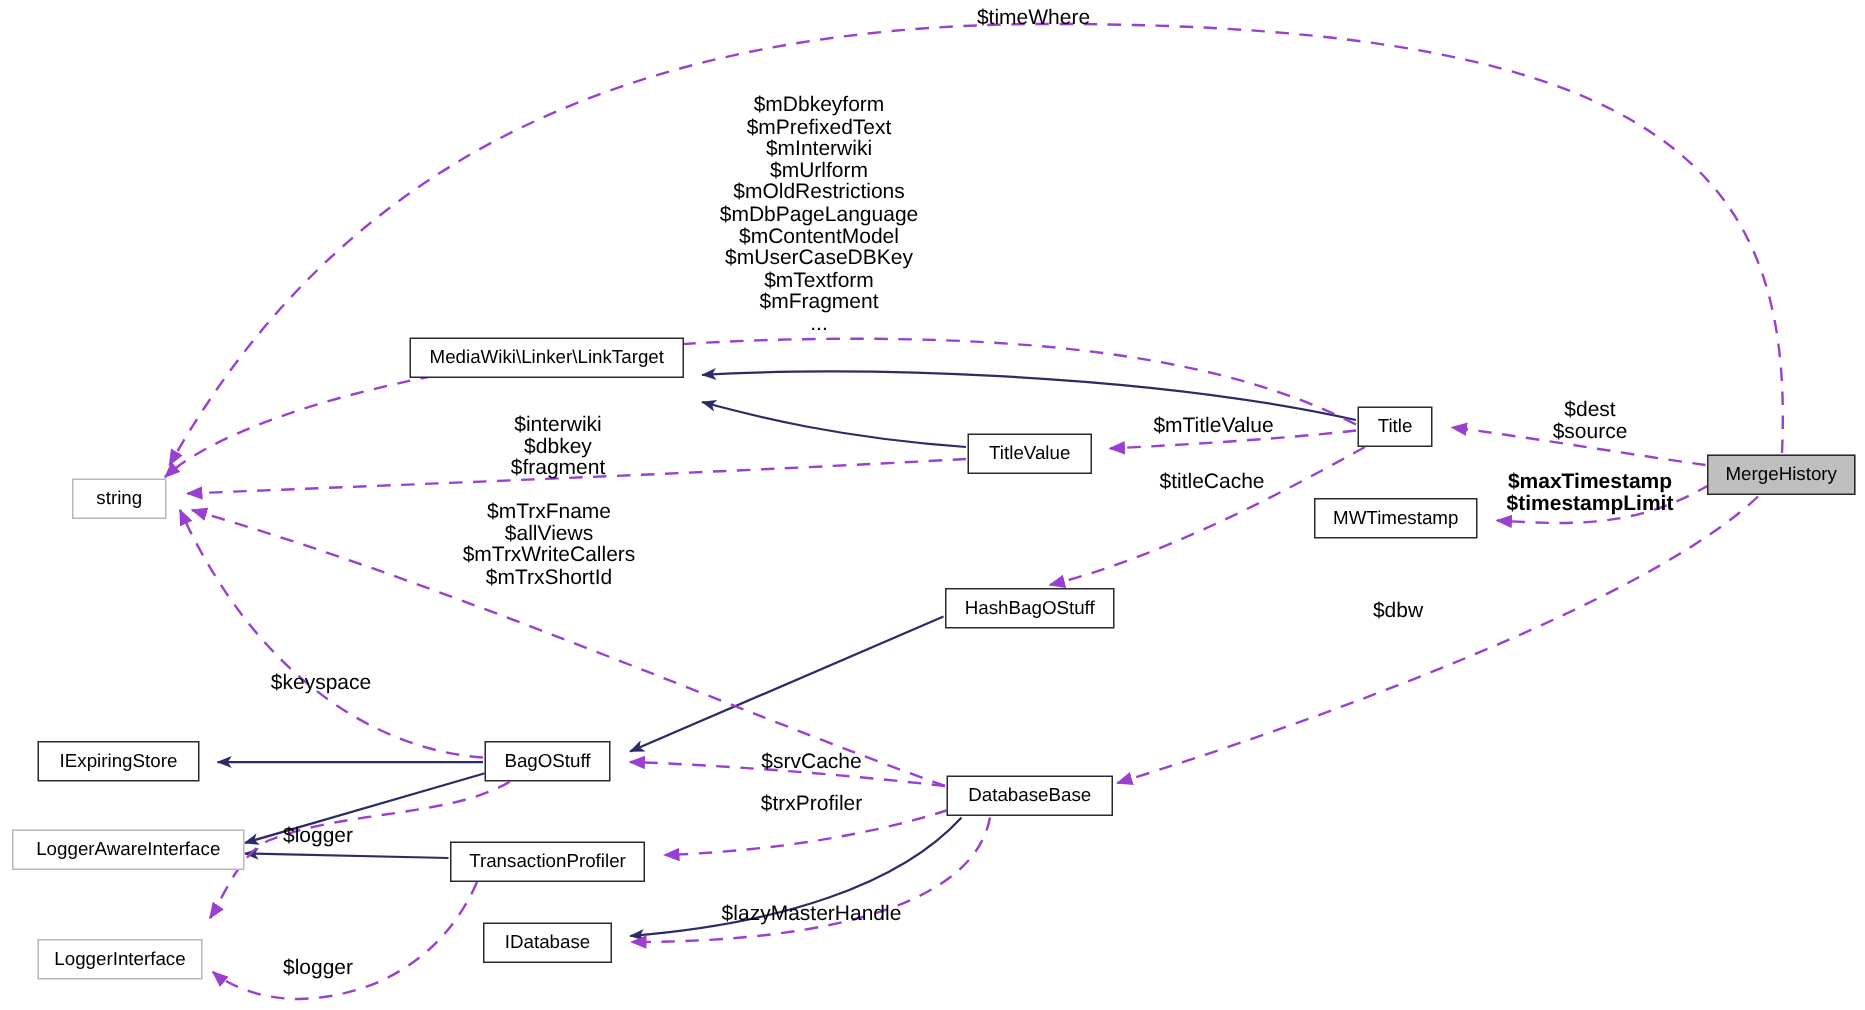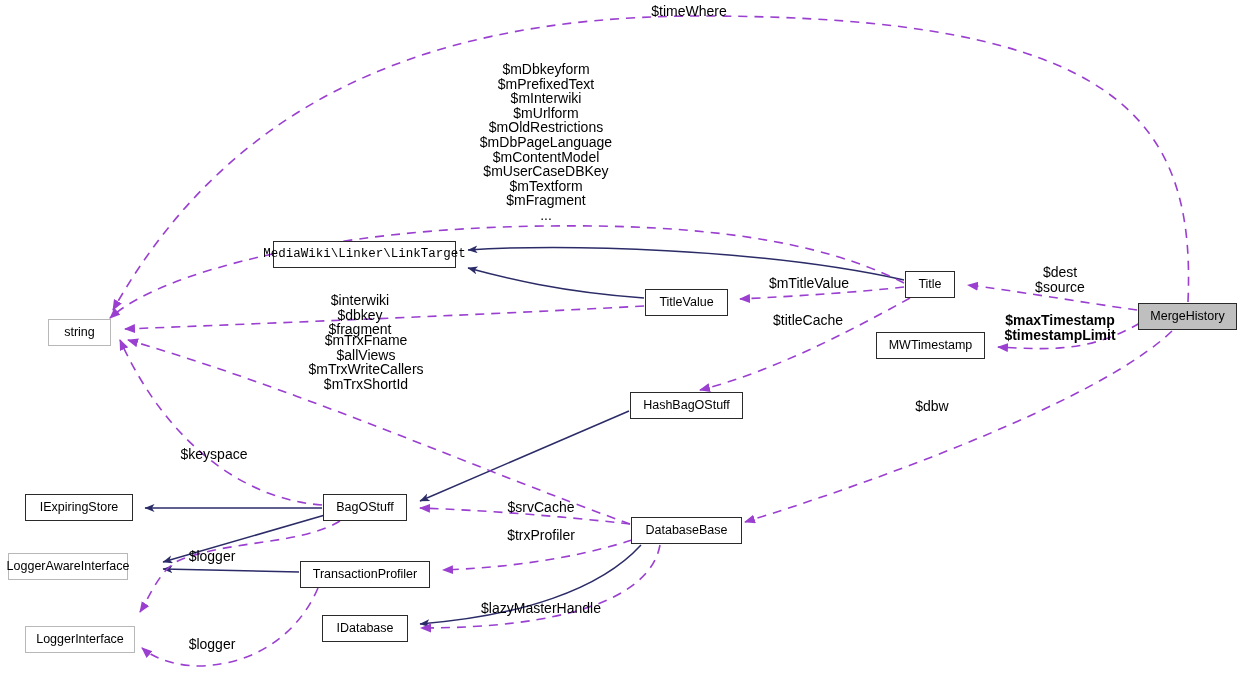--- a/index.html
+++ b/index.html
@@ -95,21 +95,21 @@
       <path d="M 660,545 C 650,600 560,628 421,628"></path>
       <path d="M 322,505 C 250,500 170,450 120,340"></path>
       <path d="M 340,521 C 300,545 230,540 180,560 C 160,568 148,600 140,612"></path>
       <path d="M 318,588 C 300,630 260,664 200,666 C 170,666 150,655 142,648"></path>
     </g>
   </svg>
 
   <div class="uml-node external" style="left:48px;  top:319px; width:63px;  height:27px;">
       <span>string</span>
     </div>
-  <div class="uml-node" style="left:273px; top:241px; width:183px; height:27px;font-family:Liberation Mono, monospace;">
+  <div class="uml-node" style="left:273px; top:225px; width:183px; height:27px;">
       <span>MediaWiki\Linker\LinkTarget</span>
     </div>
   <div class="uml-node" style="left:645px; top:289px; width:83px;  height:27px;">
       <span>TitleValue</span>
     </div>
   <div class="uml-node" style="left:905px; top:271px; width:50px;  height:27px;">
       <span>Title</span>
     </div>
   <div class="uml-node" style="left:876px; top:332px; width:109px; height:27px;">
       <span>MWTimestamp</span>
@@ -122,21 +122,21 @@
     </div>
   <div class="uml-node" style="left:631px; top:517px; width:111px; height:27px;">
       <span>DatabaseBase</span>
     </div>
   <div class="uml-node" style="left:323px; top:494px; width:84px;  height:27px;">
       <span>BagOStuff</span>
     </div>
   <div class="uml-node" style="left:25px;  top:494px; width:108px; height:27px;">
       <span>IExpiringStore</span>
     </div>
-  <div class="uml-node external" style="left:8px;   top:553px; width:120px; height:27px;">
+  <div class="uml-node external" style="left:8px;   top:553px; width:155px; height:27px;">
       <span>LoggerAwareInterface</span>
     </div>
   <div class="uml-node" style="left:300px; top:561px; width:130px; height:27px;">
       <span>TransactionProfiler</span>
     </div>
   <div class="uml-node external" style="left:25px;  top:626px; width:110px; height:27px;">
       <span>LoggerInterface</span>
     </div>
   <div class="uml-node" style="left:322px; top:615px; width:86px;  height:27px;">
       <span>IDatabase</span>
@@ -147,21 +147,21 @@
 $mPrefixedText
 $mInterwiki
 $mUrlform
 $mOldRestrictions
 $mDbPageLanguage
 $mContentModel
 $mUserCaseDBKey
 $mTextform
 $mFragment
 ...</div>
-  <div class="edge-label" style="left:360px;  top:275px;margin-top:18px;">$interwiki
+  <div class="edge-label" style="left:372px;  top:275px;">$interwiki
 $dbkey
 $fragment</div>
   <div class="edge-label" style="left:366px;  top:333px;">$mTrxFname
 $allViews
 $mTrxWriteCallers
 $mTrxShortId</div>
   <div class="edge-label" style="left:809px;  top:276px;">$mTitleValue</div>
   <div class="edge-label" style="left:808px;  top:313px;">$titleCache</div>
   <div class="edge-label" style="left:1060px; top:265px;">$dest
 $source</div>

